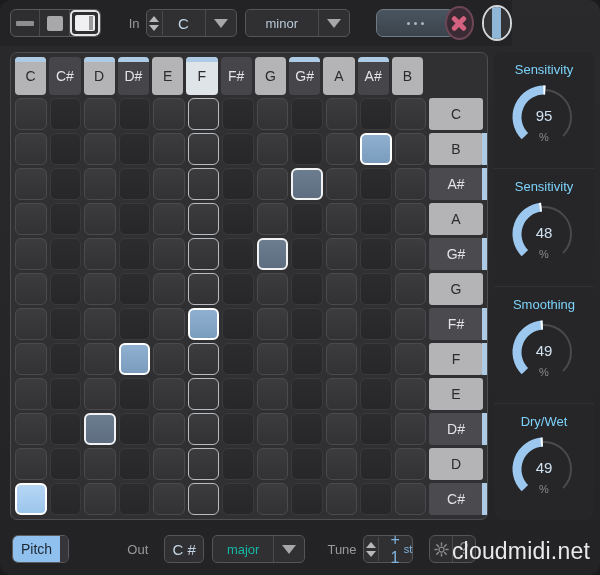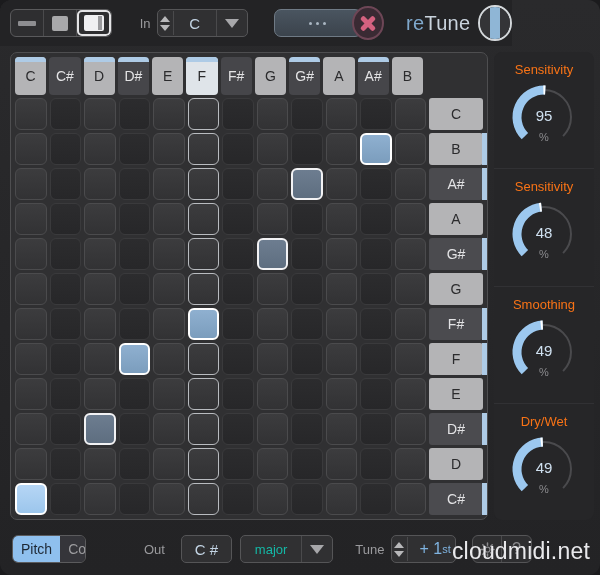--- a/index.html
+++ b/index.html
@@ -171,35 +171,35 @@
     position:absolute; right: 6px; top: 52px; width: 100px; height: 468px;
     background:#262628; border-radius: 8px;
     display:flex; flex-direction: column;
   }
   .knobgroup {
     flex:1; display:flex; flex-direction:column; align-items:center;
     justify-content:flex-start; padding-top: 10px;
     border-bottom: 1px solid #313134; position: relative;
   }
   .knobgroup:last-child { border-bottom: none; }
-  .knob-title { font-size: 13px; color:#f97316; margin-bottom: 4px; }
+  .knob-title { font-size: 13px; color:#7dd3fc; margin-bottom: 4px; }
   .knob-wrap { position: relative; width: 72px; height: 72px; }
   .knob-wrap svg { position:absolute; inset:0; }
   .knob-val {
     position:absolute; left:0; right:0; top: 26px; text-align:center;
     font-size: 15px; color:#cfe0f0;
   }
   .knob-unit {
     position:absolute; left:0; right:0; top: 50px; text-align:center;
     font-size: 11px; color:#8b8b8e;
   }
 
   
   #bottombar {
-    position:absolute; left:0; bottom:0; width:532px; height: 52px;
+    position:absolute; left:0; bottom:0; width:476px; height: 52px;
     display:flex; align-items:center;justify-content:center;
   }
   #pitch-toggle {
     margin-left: 12px; height: 28px; display:flex;
     border:1px solid #5b5b5d; border-radius:6px; overflow:hidden;
   }
   #pitch-toggle .seg { padding: 0 8px; display:flex; align-items:center;
     font-size: 14px; }
   #pitch-toggle .seg.on { background:#8fc0ee; color:#1d2733; }
   #pitch-toggle .seg.off { background:#35353a; color:#9c9c9f; }
@@ -259,35 +259,37 @@
     <div class="combo" id="in-combo">
       <div class="stepper">
         <div class="sp-up"></div>
         <div class="sp-dn"></div>
       </div>
       <span class="combo-val">C</span>
       <div class="divider-v"></div>
       <div class="caret"></div>
     </div>
 
+    <div class="combo" id="scale-combo">
+      <span class="combo-val">minor</span>
+      <div class="divider-v"></div>
+      <div class="caret"></div>
+    </div>
 
     <div id="preset-bar">
       <span class="dot"></span>
       <span class="dot"></span>
       <span class="dot"></span>
     </div>
 
     <div id="close-btn">
       <span class="x1"></span>
       <span class="x2"></span>
     </div>
 
-    <div id="brand">
-      <span class="re">re</span><span>Tune</span>
-    </div>
 
     <div id="logo-circle">
         <div></div>
         <div class="on"></div>
         <div></div>
         <div></div>
         <div class="on"></div>
         <div></div>
         <div></div>
         <div class="on"></div>

